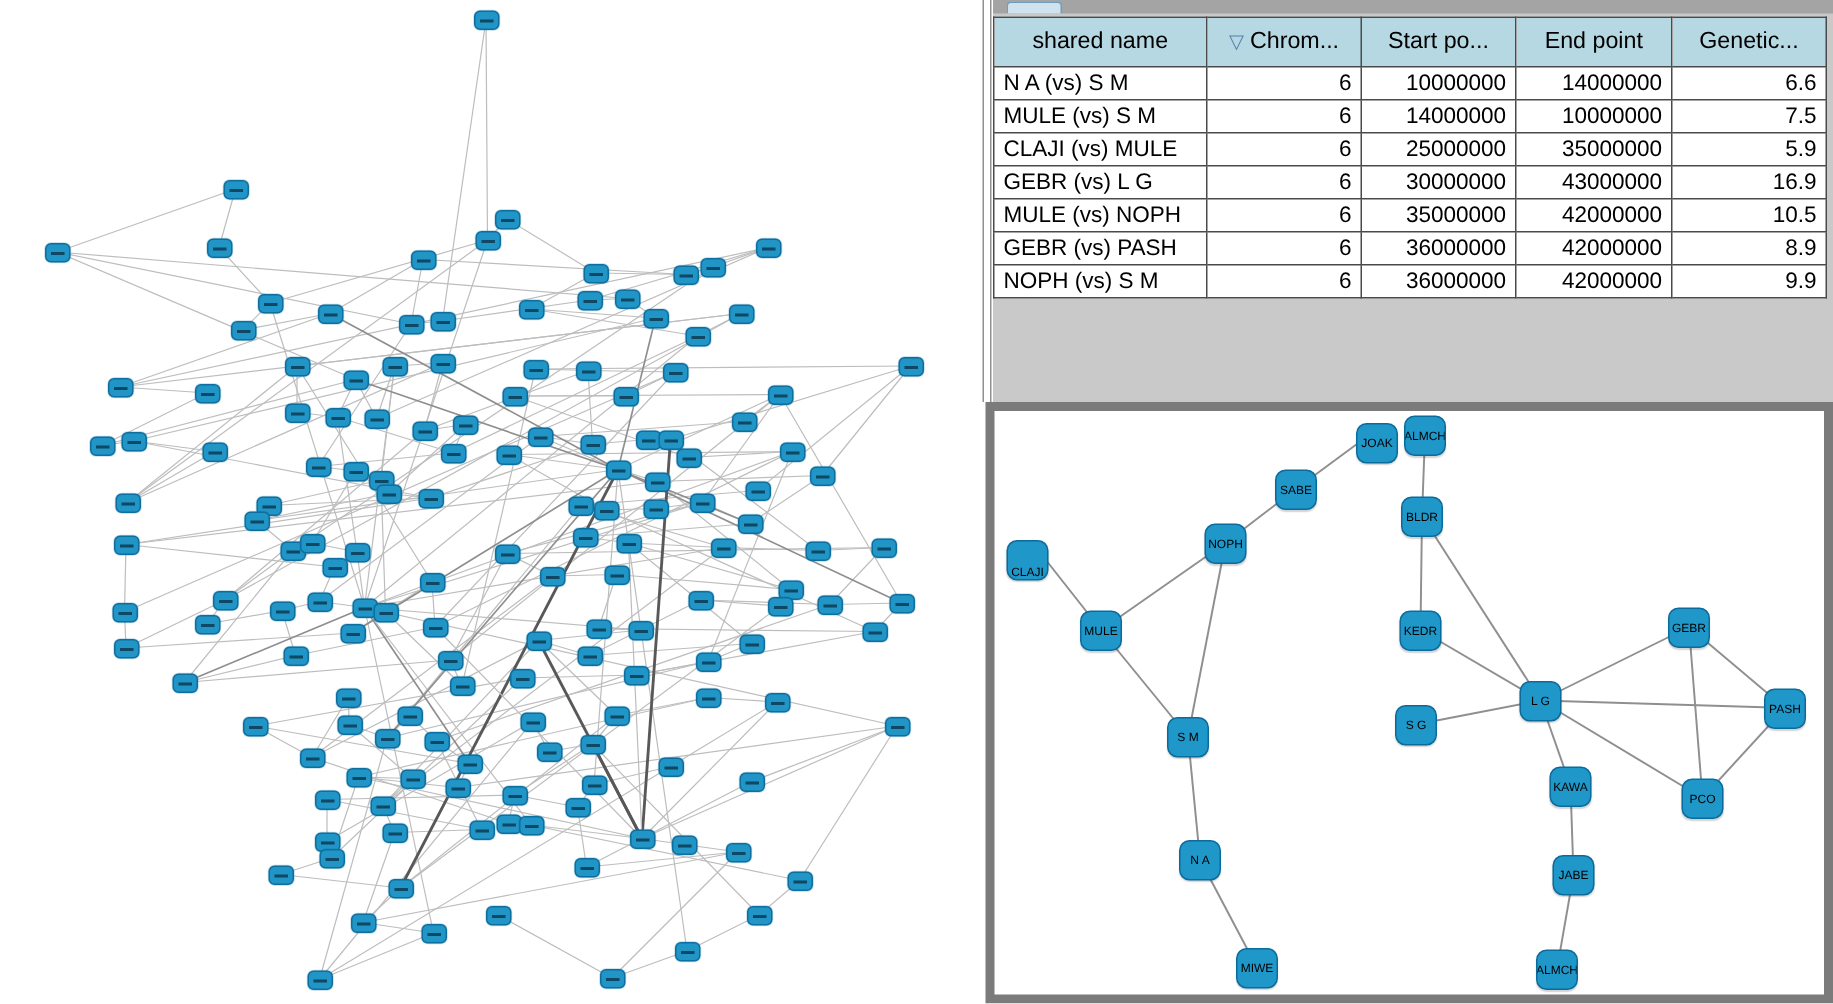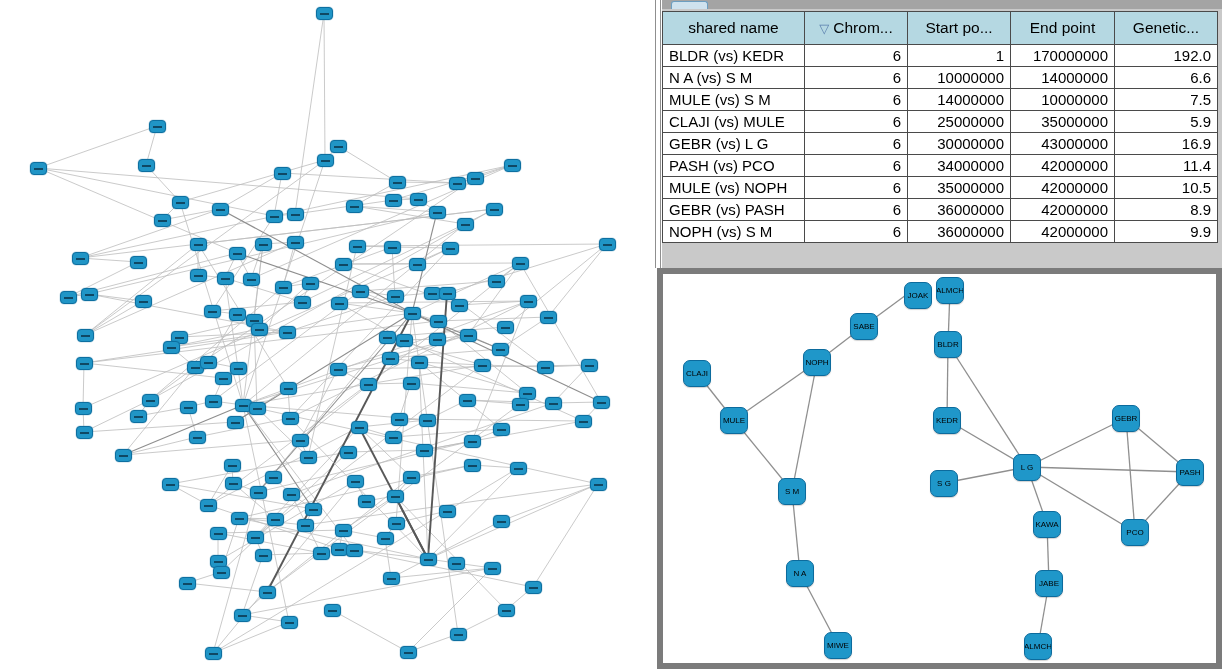--- a/index.html
+++ b/index.html
@@ -534,27 +534,20 @@
         <tr>
           <th>shared name</th>
           <th><span class="filter-icon">▽</span>Chrom...</th>
           <th>Start po...</th>
           <th>End point</th>
           <th>Genetic...</th>
         </tr>
       </thead>
     <tbody>
         <tr>
-          <td class="txt">BLDR (vs) KEDR</td>
-          <td class="num">6</td>
-          <td class="num">1</td>
-          <td class="num">170000000</td>
-          <td class="num">192.0</td>
-        </tr>
-        <tr>
           <td class="txt">N A (vs) S M</td>
           <td class="num">6</td>
           <td class="num">10000000</td>
           <td class="num">14000000</td>
           <td class="num">6.6</td>
         </tr>
         <tr>
           <td class="txt">MULE (vs) S M</td>
           <td class="num">6</td>
           <td class="num">14000000</td>
@@ -567,27 +560,20 @@
           <td class="num">25000000</td>
           <td class="num">35000000</td>
           <td class="num">5.9</td>
         </tr>
         <tr>
           <td class="txt">GEBR (vs) L G</td>
           <td class="num">6</td>
           <td class="num">30000000</td>
           <td class="num">43000000</td>
           <td class="num">16.9</td>
-        </tr>
-        <tr>
-          <td class="txt">PASH (vs) PCO</td>
-          <td class="num">6</td>
-          <td class="num">34000000</td>
-          <td class="num">42000000</td>
-          <td class="num">11.4</td>
         </tr>
         <tr>
           <td class="txt">MULE (vs) NOPH</td>
           <td class="num">6</td>
           <td class="num">35000000</td>
           <td class="num">42000000</td>
           <td class="num">10.5</td>
         </tr>
         <tr>
           <td class="txt">GEBR (vs) PASH</td>
@@ -640,21 +626,21 @@
     </div>
     <div class="rnode" style="left: 187px; top: 38.5px;">
       <span>SABE</span>
     </div>
     <div class="rnode" style="left: 271px; top: 56.5px;">
       <span>BLDR</span>
     </div>
     <div class="rnode" style="left: 140px; top: 74.5px;">
       <span>NOPH</span>
     </div>
-    <div class="rnode" style="left: 20px; top: 85.5px;">
+    <div class="rnode" style="left: 8px; top: 85.5px; align-items: flex-end;">
       <span>CLAJI</span>
     </div>
     <div class="rnode" style="left: 57px; top: 132.5px;">
       <span>MULE</span>
     </div>
     <div class="rnode" style="left: 270px; top: 132.5px;">
       <span>KEDR</span>
     </div>
     <div class="rnode" style="left: 449px; top: 130.5px;">
       <span>GEBR</span>

